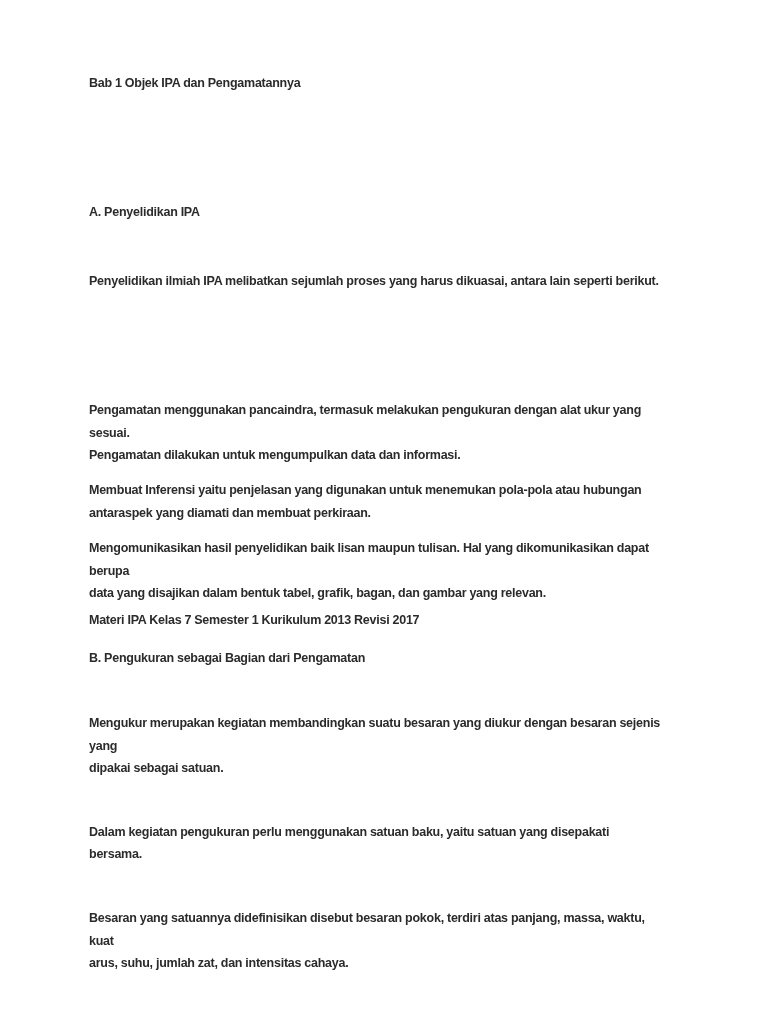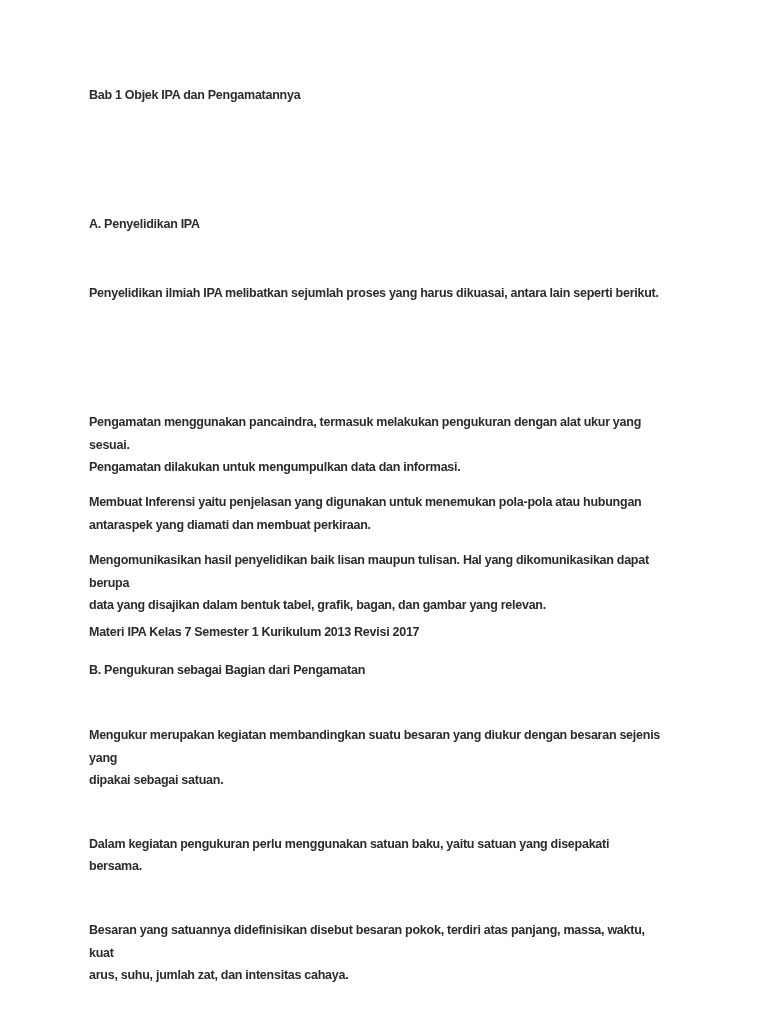--- a/index.html
+++ b/index.html
@@ -23,21 +23,21 @@
     width: 768px;
     height: 1024px;
     background: #ffffff;
     box-sizing: border-box;
   }
 
   
   .doc-body {
     position: absolute;
     left: 89px;
-    top: 84px;
+    top: 72px;
     width: 598px;
   }
 
   
   .para {
     margin: 0;
     font-size: 13.1px;
     font-weight: 700;
     line-height: 22.4px;
     letter-spacing: -0.02em;

